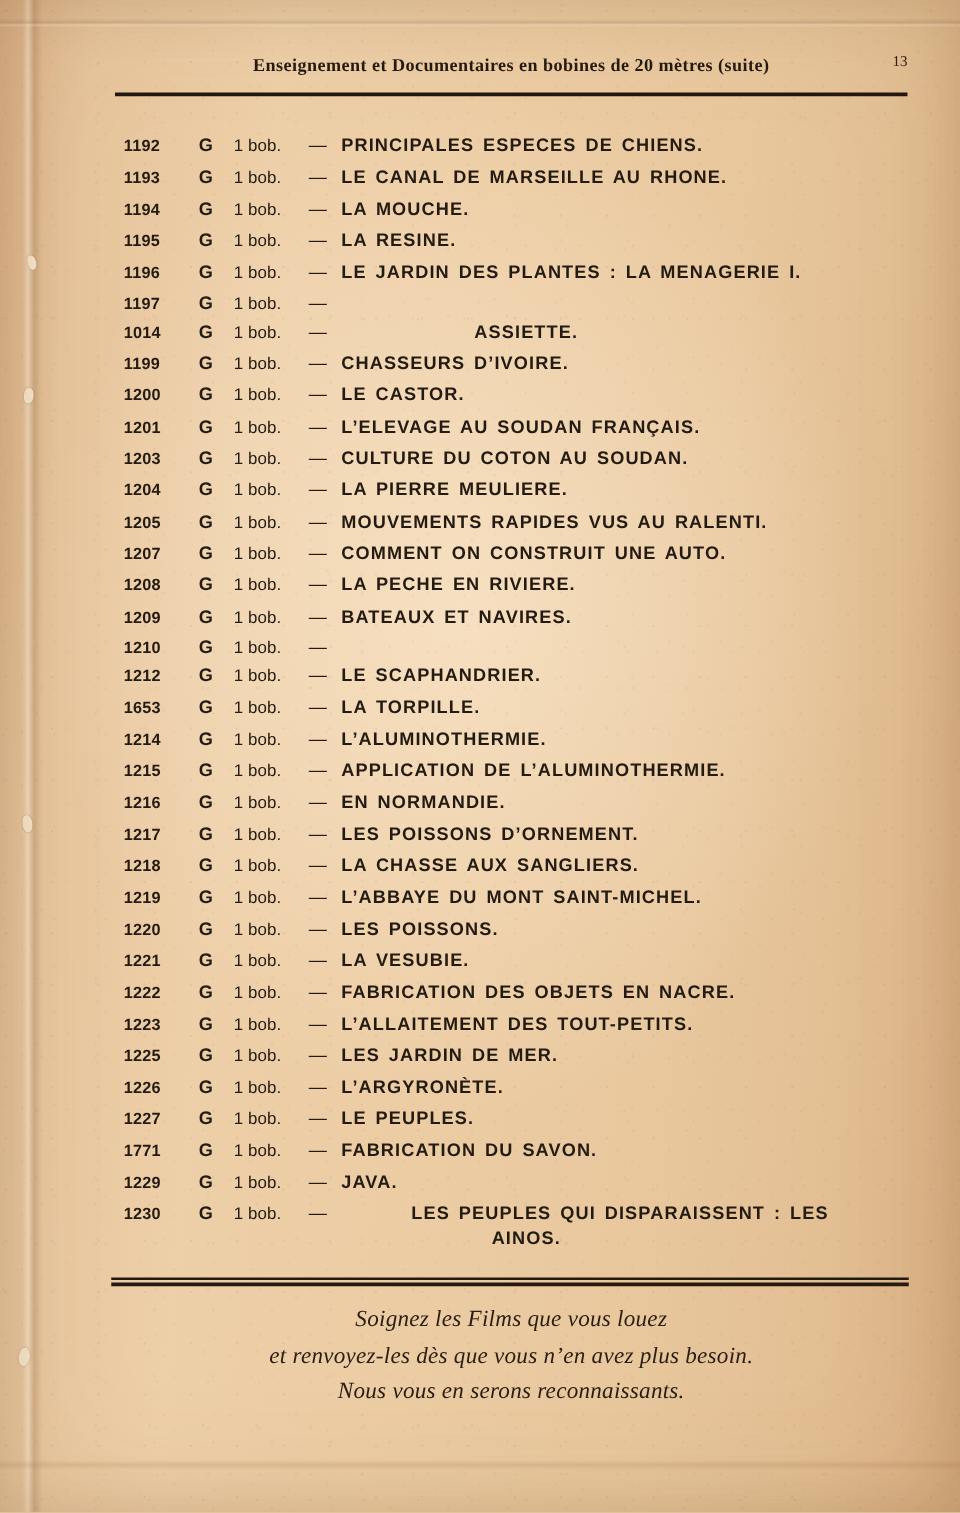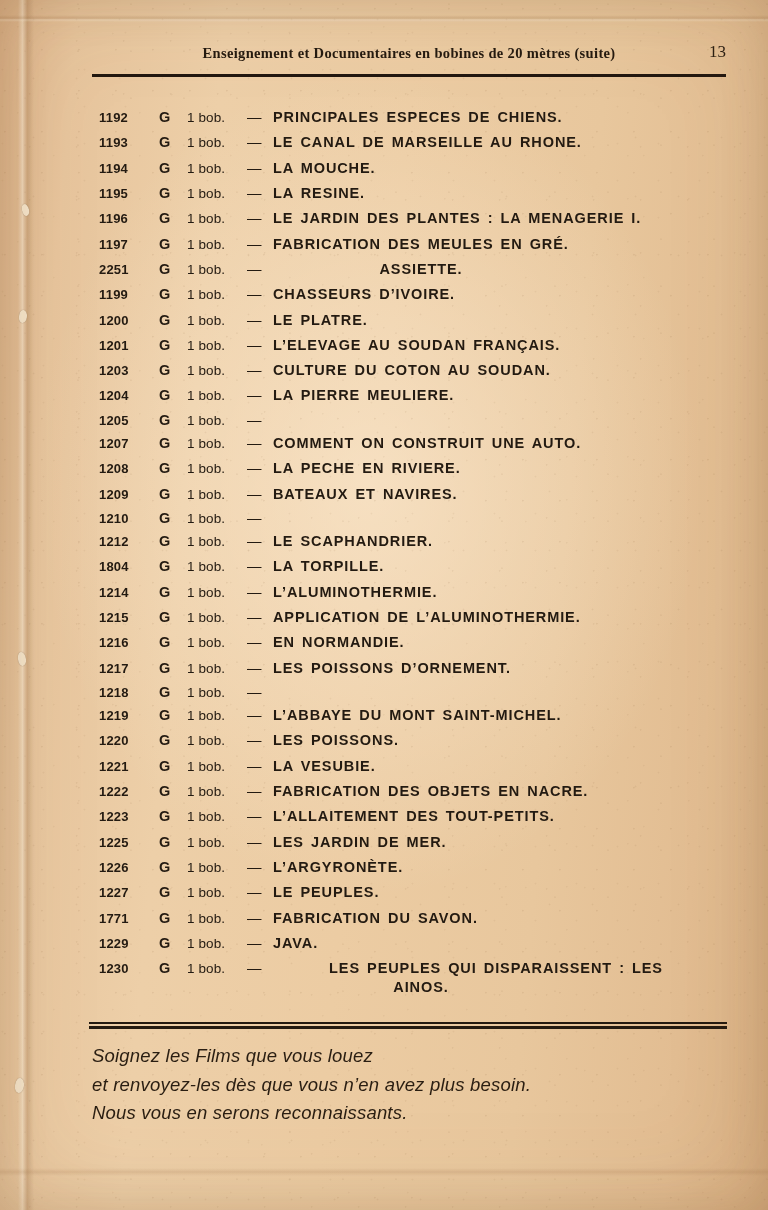--- a/index.html
+++ b/index.html
@@ -131,21 +131,21 @@
     font-weight: 700;
     letter-spacing: 0.35px;
     color: #241a10;
     white-space: nowrap;
   }
   .masthead-folio {
     position: absolute;
     right: 0;
     top: -3px;
     font-family: "Liberation Serif", serif;
-    font-size: 17px;
+    font-size: 12px;
     font-weight: 400;
     color: #2a1e12;
     text-align: right;
   }
   .rule-head {
     position: absolute;
     left: 92px;
     top: 74px;
     width: 634px;
     height: 3px;
@@ -232,22 +232,22 @@
   .rule-foot .thick {
     height: 3.2px;
     background: #241a10;
   }
 
   .envoi {
     position: absolute;
     left: 92px;
     top: 1042px;
     width: 634px;
-    text-align: left;
-    font-family: Liberation Sans, sans-serif;
+    text-align: center;
+    font-family: Liberation Serif, serif;
     font-style: italic;
     font-size: 18.5px;
     line-height: 1.55;
     color: #2a1e12;
     letter-spacing: 0.2px;
   }
   .envoi span {
     display: block;
   }
 </style>
@@ -307,42 +307,41 @@
           <span class="entry-fmt">G</span>
           <span class="entry-reels">1 bob.</span>
           <span class="entry-dash">—</span>
           <span class="entry-title"><span>LE JARDIN DES PLANTES : LA MENAGERIE I.</span></span>
         </div>
         <div class="entry">
           <span class="entry-ref">1197</span>
           <span class="entry-fmt">G</span>
           <span class="entry-reels">1 bob.</span>
           <span class="entry-dash">—</span>
-          <span class="entry-title"><span>FABRICATION DES MEULES EN GRÉ.</span></span>
-        </div>
-        <div class="entry">
-          <span class="entry-ref">2251</span>
+        </div>
+        <div class="entry">
+          <span class="entry-ref">1014</span>
           <span class="entry-fmt">G</span>
           <span class="entry-reels">1 bob.</span>
           <span class="entry-dash">—</span>
           <span class="entry-title wrapped"><span class="cont">ASSIETTE.</span></span>
         </div>
         <div class="entry">
           <span class="entry-ref">1199</span>
           <span class="entry-fmt">G</span>
           <span class="entry-reels">1 bob.</span>
           <span class="entry-dash">—</span>
           <span class="entry-title"><span>CHASSEURS D’IVOIRE.</span></span>
         </div>
         <div class="entry">
           <span class="entry-ref">1200</span>
           <span class="entry-fmt">G</span>
           <span class="entry-reels">1 bob.</span>
           <span class="entry-dash">—</span>
-          <span class="entry-title"><span>LE PLATRE.</span></span>
+          <span class="entry-title"><span>LE CASTOR.</span></span>
         </div>
         <div class="entry">
           <span class="entry-ref">1201</span>
           <span class="entry-fmt">G</span>
           <span class="entry-reels">1 bob.</span>
           <span class="entry-dash">—</span>
           <span class="entry-title"><span>L’ELEVAGE AU SOUDAN FRANÇAIS.</span></span>
         </div>
         <div class="entry">
           <span class="entry-ref">1203</span>
@@ -356,20 +355,21 @@
           <span class="entry-fmt">G</span>
           <span class="entry-reels">1 bob.</span>
           <span class="entry-dash">—</span>
           <span class="entry-title"><span>LA PIERRE MEULIERE.</span></span>
         </div>
         <div class="entry">
           <span class="entry-ref">1205</span>
           <span class="entry-fmt">G</span>
           <span class="entry-reels">1 bob.</span>
           <span class="entry-dash">—</span>
+          <span class="entry-title"><span>MOUVEMENTS RAPIDES VUS AU RALENTI.</span></span>
         </div>
         <div class="entry">
           <span class="entry-ref">1207</span>
           <span class="entry-fmt">G</span>
           <span class="entry-reels">1 bob.</span>
           <span class="entry-dash">—</span>
           <span class="entry-title"><span>COMMENT ON CONSTRUIT UNE AUTO.</span></span>
         </div>
         <div class="entry">
           <span class="entry-ref">1208</span>
@@ -392,21 +392,21 @@
           <span class="entry-dash">—</span>
         </div>
         <div class="entry">
           <span class="entry-ref">1212</span>
           <span class="entry-fmt">G</span>
           <span class="entry-reels">1 bob.</span>
           <span class="entry-dash">—</span>
           <span class="entry-title"><span>LE SCAPHANDRIER.</span></span>
         </div>
         <div class="entry">
-          <span class="entry-ref">1804</span>
+          <span class="entry-ref">1653</span>
           <span class="entry-fmt">G</span>
           <span class="entry-reels">1 bob.</span>
           <span class="entry-dash">—</span>
           <span class="entry-title"><span>LA TORPILLE.</span></span>
         </div>
         <div class="entry">
           <span class="entry-ref">1214</span>
           <span class="entry-fmt">G</span>
           <span class="entry-reels">1 bob.</span>
           <span class="entry-dash">—</span>
@@ -431,20 +431,21 @@
           <span class="entry-fmt">G</span>
           <span class="entry-reels">1 bob.</span>
           <span class="entry-dash">—</span>
           <span class="entry-title"><span>LES POISSONS D’ORNEMENT.</span></span>
         </div>
         <div class="entry">
           <span class="entry-ref">1218</span>
           <span class="entry-fmt">G</span>
           <span class="entry-reels">1 bob.</span>
           <span class="entry-dash">—</span>
+          <span class="entry-title"><span>LA CHASSE AUX SANGLIERS.</span></span>
         </div>
         <div class="entry">
           <span class="entry-ref">1219</span>
           <span class="entry-fmt">G</span>
           <span class="entry-reels">1 bob.</span>
           <span class="entry-dash">—</span>
           <span class="entry-title"><span>L’ABBAYE DU MONT SAINT-MICHEL.</span></span>
         </div>
         <div class="entry">
           <span class="entry-ref">1220</span>

